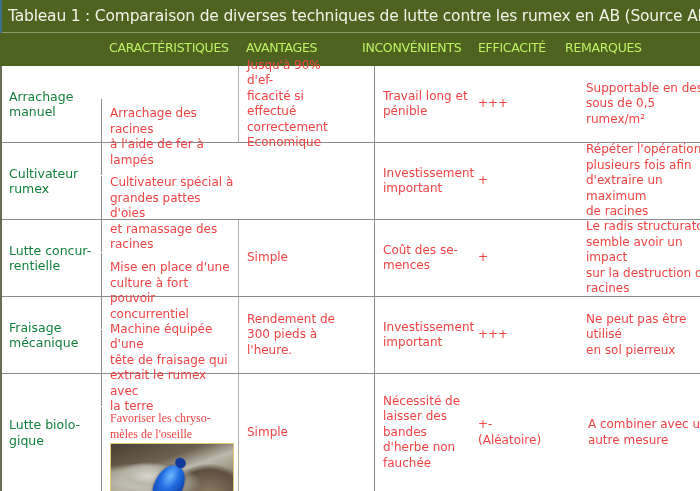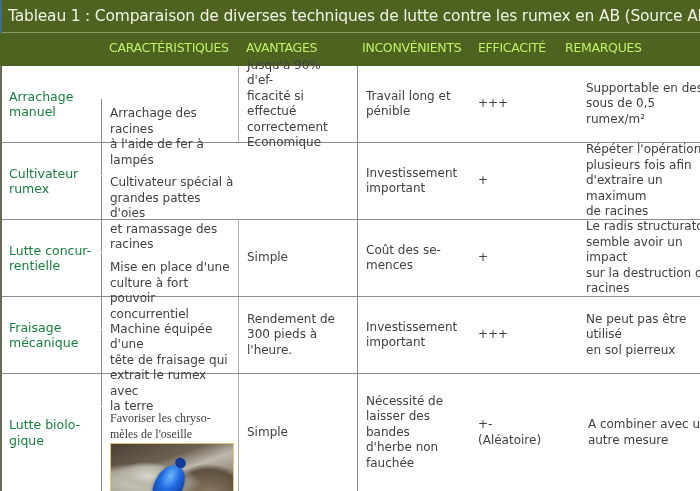--- a/index.html
+++ b/index.html
@@ -22,27 +22,27 @@
       background: #4e6320; color: #bef264; font-size: 12.5px; letter-spacing: -0.3px;
     }
     .hcell { position: absolute; top: 0; height: 33px; line-height: 30px; white-space: nowrap; }
 
     .body { position: absolute; left: 0; top: 66px; width: 700px; height: 425px; }
     .row { position: absolute; left: 0; width: 700px; border-bottom: 1px solid #8c8c8c; }
     .row:last-child { border-bottom: none; }
     .cell {
       position: absolute; top: 0; height: 100%;
       display: flex; align-items: center;
-      font-size: 12px; line-height: 15.5px; color: #404040;
+      font-size: 12px; line-height: 15.5px; color: #ef4444;
       padding-left: 8px; padding-right: 4px;
     }
     .cell.c0 { left: 0; width: 101px; font-size: 12.5px; color: #15803d; padding-left: 9px; }
     .cell.c1 { left: 101px; width: 137px; border-left: 1px solid #8c8c8c; margin-top: 33px; }
     .cell.c2 { left: 238px; width: 116px; border-left: 1px solid #b0b0b0; }
-    .cell.c3 { left: 357px; width: 116px; border-left: 1px solid #8c8c8c; }
+    .cell.c3 { left: 374px; width: 116px; border-left: 1px solid #8c8c8c; }
     .cell.c4 { left: 470px; width: 87px; padding-left: 8px; }
     .cell.c5 { left: 578px; width: 143px; padding-left: 8px; justify-content: center; }
     .txt { white-space: pre-line; }
 
     .outer-left { position: absolute; left: 0; top: 66px; width: 2px; height: 425px; background: #6b6b55; }
 
     .bio-cell { flex-direction: column; align-items: flex-start; justify-content: flex-start; padding-top: 4px; font-family: Liberation Serif, serif; }
     .beetle-photo {
       margin-top: 1px; width: 124px; height: 73px;
       border: 1px solid #e3c77a; position: relative; overflow: hidden;

